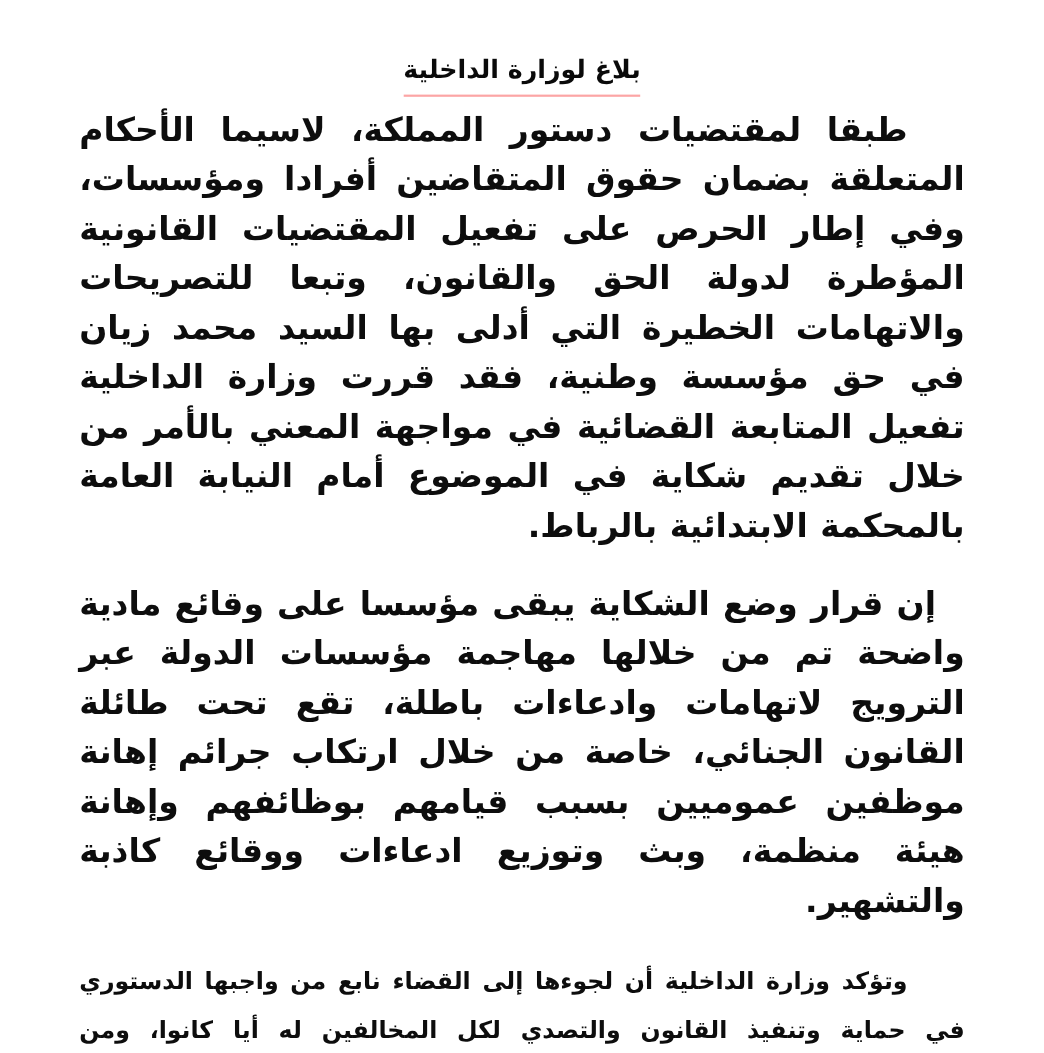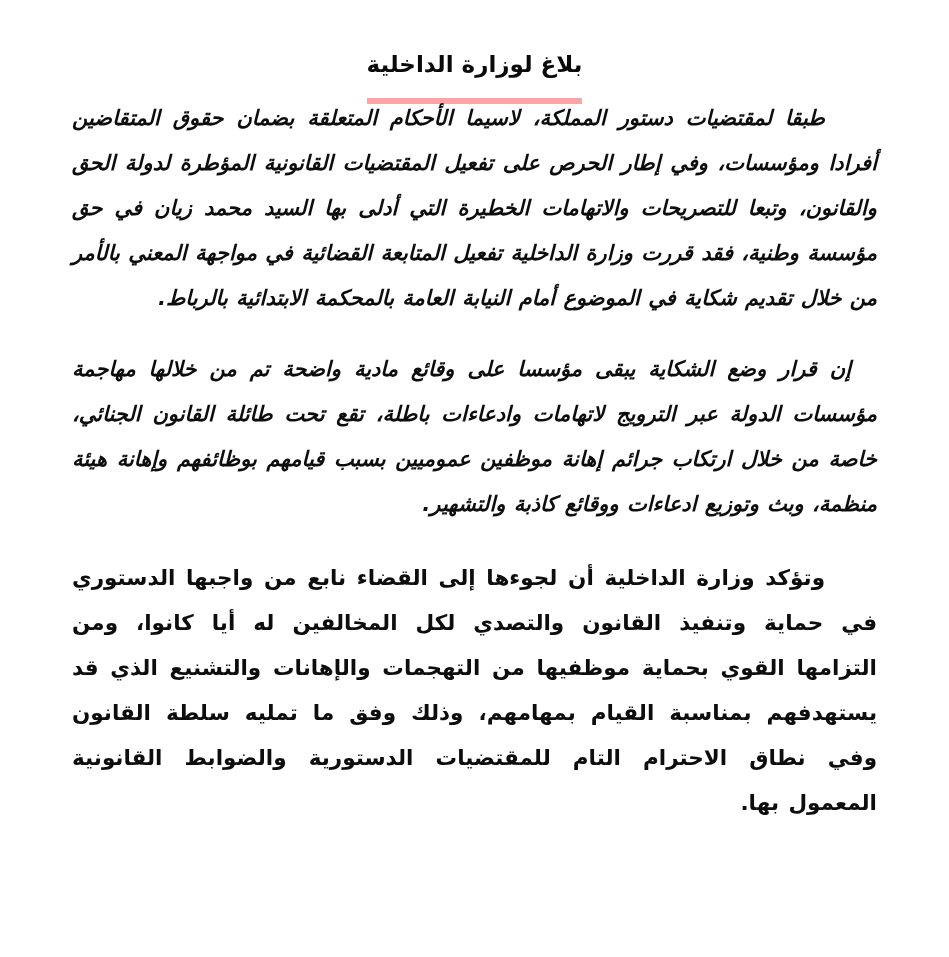--- a/index.html
+++ b/index.html
@@ -33,22 +33,22 @@
     padding-top: 34px;
   }
   .doc-title {
     display: inline-block;
     font-family: "DejaVu Sans", "Liberation Sans", sans-serif;
     font-size: 23px;
     font-weight: 700;
     line-height: 1.35;
     letter-spacing: 0.5px;
     color: #0a0a0a;
-    border-bottom: 6px solid #fca5a5;
-    padding-bottom: 18px;
+    border-bottom: 2px solid #fca5a5;
+    padding-bottom: 6px;
     direction: rtl;
     unicode-bidi: isolate;
   }
 
   
   .doc-body {
     position: absolute;
     top: 96px;
     right: 72px;
     left: 72px;
@@ -62,26 +62,25 @@
     margin: 0 0 22px 0;
     direction: rtl;
     unicode-bidi: isolate;
     text-align: justify;
     text-justify: inter-word;
   }
 
   
   .para.style-a {
     font-family: "DejaVu Sans", "Liberation Sans", sans-serif;
-    font-size: 21px;
+    font-size: 30px;
     line-height: 45px;
     font-weight: 600;
     letter-spacing: -0.2px;
     word-spacing: 1px;
-    font-style: italic;
   }
 
   
   .para.style-b {
     font-family: "DejaVu Sans", "Liberation Sans", sans-serif;
     font-size: 21.5px;
     line-height: 45px;
     font-weight: 600;
     letter-spacing: 0.3px;
     word-spacing: 2px;

